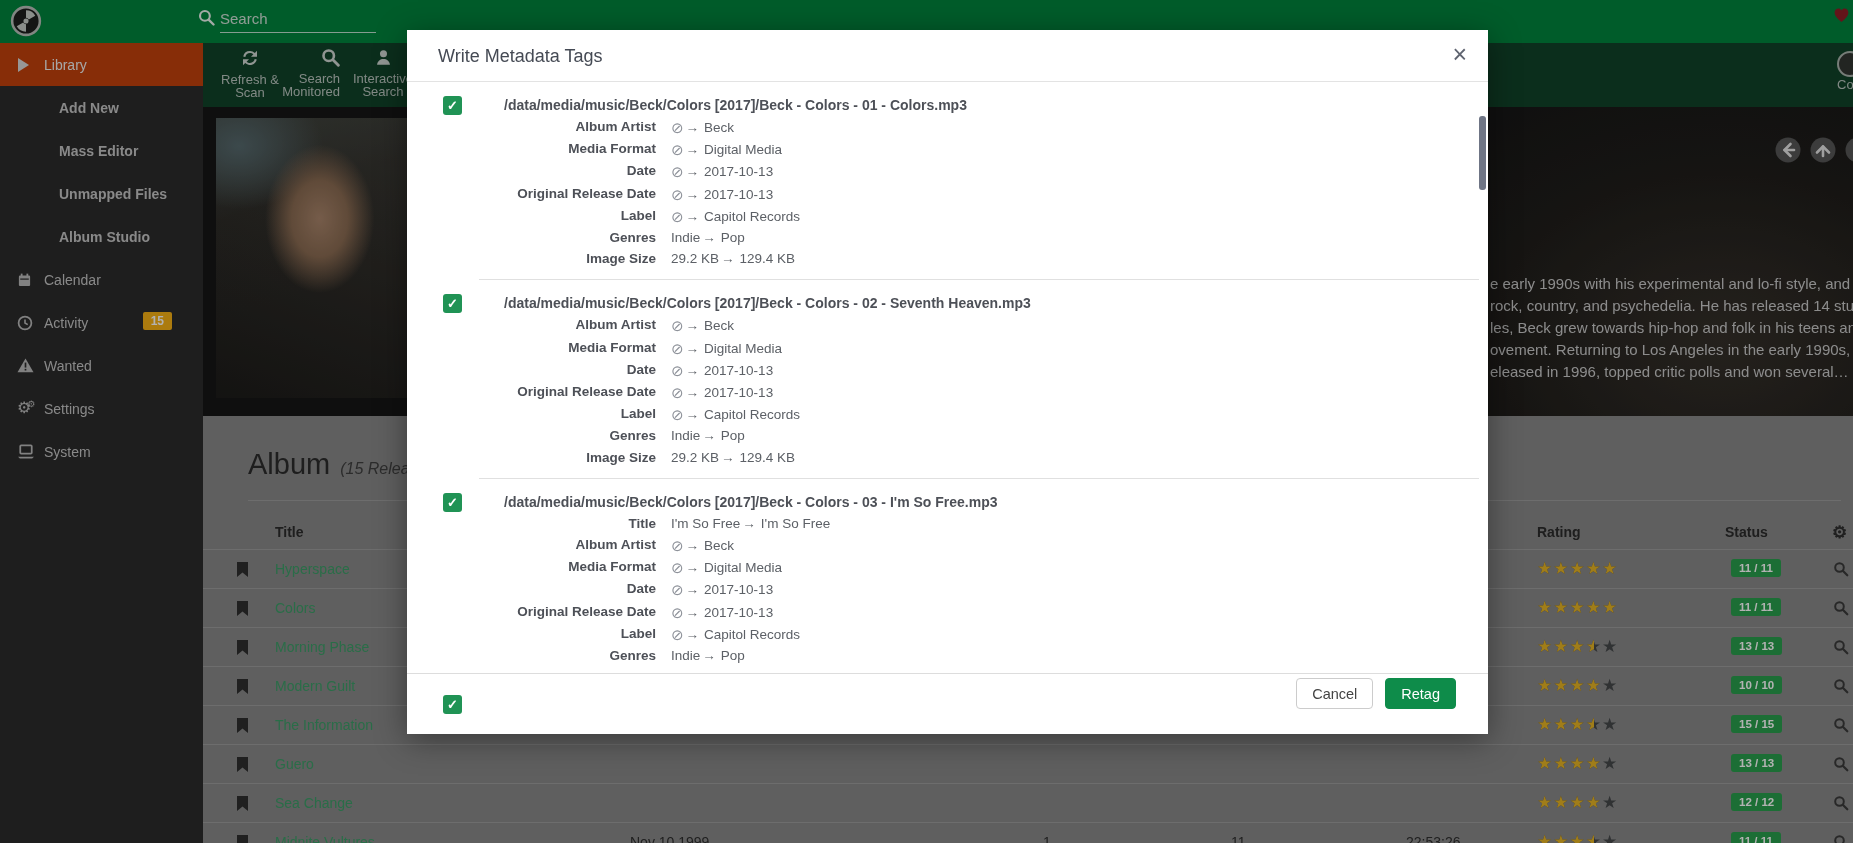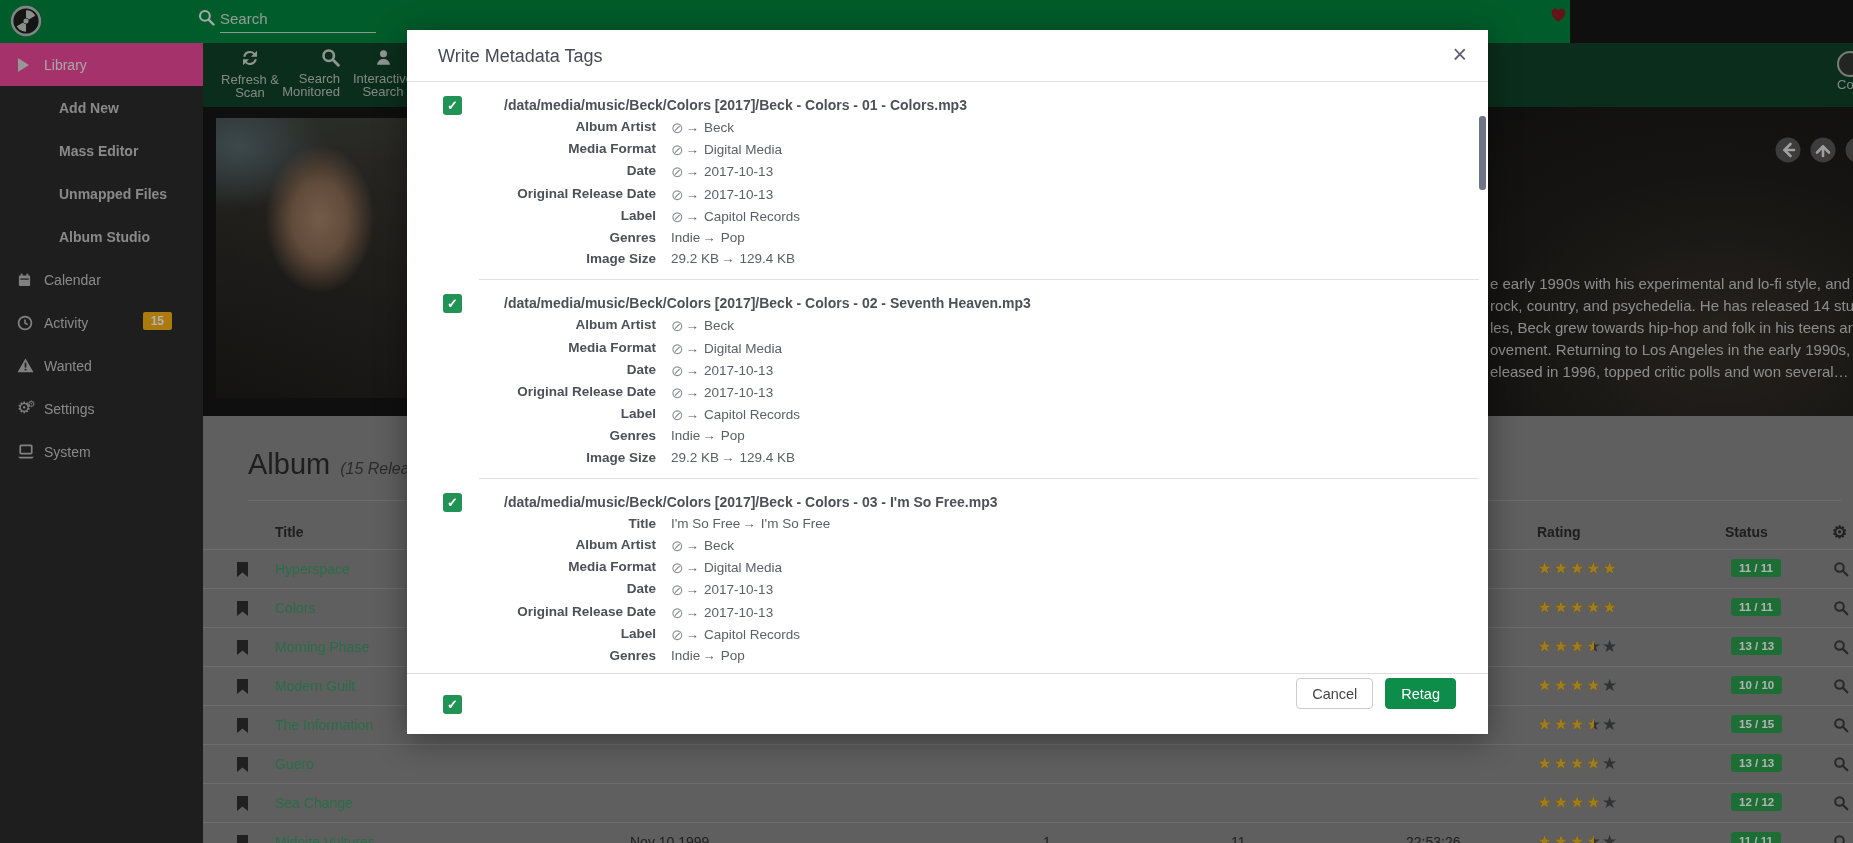--- a/index.html
+++ b/index.html
@@ -1,32 +1,32 @@
 <!DOCTYPE html>
 <html style="--accent_green: #00853d; --retag_green: #0e8c4a; --checkbox_green: #209355; --star_gold: #e5b325; --status_badge_green: #299e4c; --activity_badge_orange: #f7b015; --link_green: #3c9d67;"><head>
 <meta charset="utf-8">
 <style>
   * { margin:0; padding:0; box-sizing:border-box; }
   html,body { background:#111; }
   body { font-family:"Liberation Sans", sans-serif; }
   .screen { position:relative; width:1853px; height:843px; overflow:hidden; background:#161616; }
 
   
-  .topbar { position:absolute; left:0; top:0; width:1570px; height:43px; background:var(--accent_green,#00853d); z-index:1; }
+  .topbar { position:absolute; left:0; top:0; width:1853px; height:43px; background:var(--accent_green,#00853d); z-index:1; }
   .logo { position:absolute; left:10px; top:5px; width:32px; height:32px; cursor:pointer; }
   .search-wrap { position:absolute; left:196px; top:5px; width:190px; height:32px; }
   .search-wrap svg { position:absolute; left:2px; top:4px; }
   .search-input { position:absolute; left:24px; top:0; width:156px; height:28px; background:transparent; border:none; border-bottom:1px solid rgba(255,255,255,.75); color:#eaf4ee; font-size:15px; outline:none; font-family:inherit; }
   .search-input::placeholder { color:#cfe0d6; opacity:1; }
   .heart { position:absolute; right:3px; top:7px; cursor:pointer; }
 
   
   .sidebar { position:absolute; left:0; top:43px; width:203px; height:800px; background:#2b2b2b; z-index:1; }
   .side-item { position:relative; height:43px; display:flex; align-items:center; color:#c5c5c5; font-size:14px; cursor:pointer; }
-  .side-item.active { background:#ec4899; color:#efefef; }
+  .side-item.active { background:#c2410c; color:#efefef; }
   .side-item .s-icon { position:absolute; left:17px; width:18px; text-align:center; color:#b9b9b9; }
   .side-item .s-label { position:absolute; left:44px; white-space:nowrap; }
   .side-item.sub .s-label { left:59px;font-weight:bold; }
   .side-badge { position:absolute; right:31px; top:11px; background:var(--activity_badge_orange,#f7b015); color:#fff; font-size:12px; font-weight:bold; padding:2px 8px; border-radius:2px; }
   .gearchar { font-size:16px; line-height:16px; }
 
   
   .toolbar { position:absolute; left:203px; top:43px; width:1650px; height:64px; background:#114329; z-index:1; }
   .tb-btn { position:absolute; top:5px; width:60px; text-align:center; color:#bac5bf; cursor:pointer; }
   .tb-btn svg { display:inline-block; }

